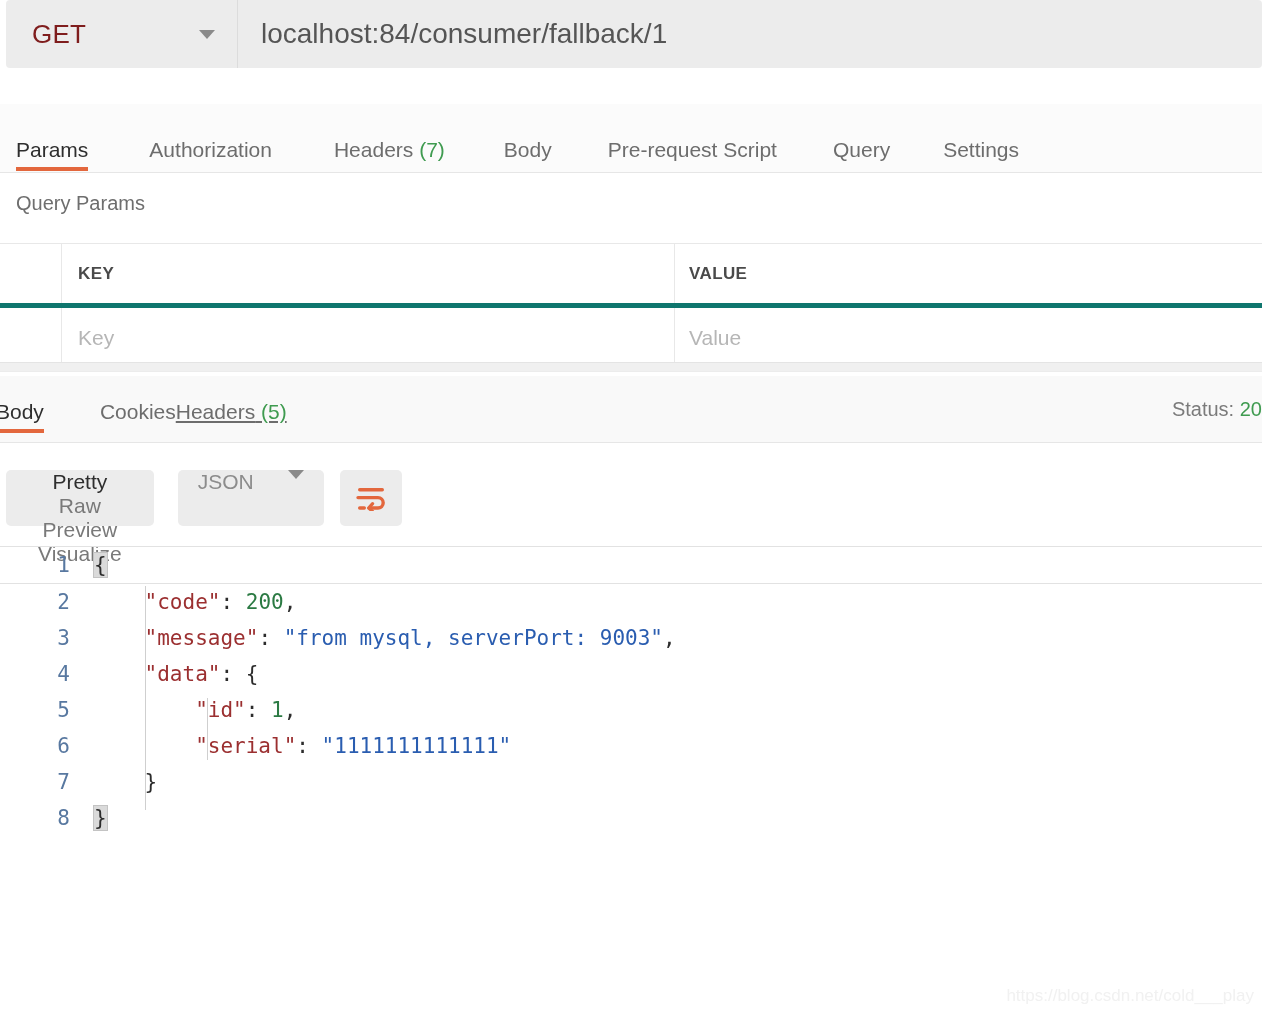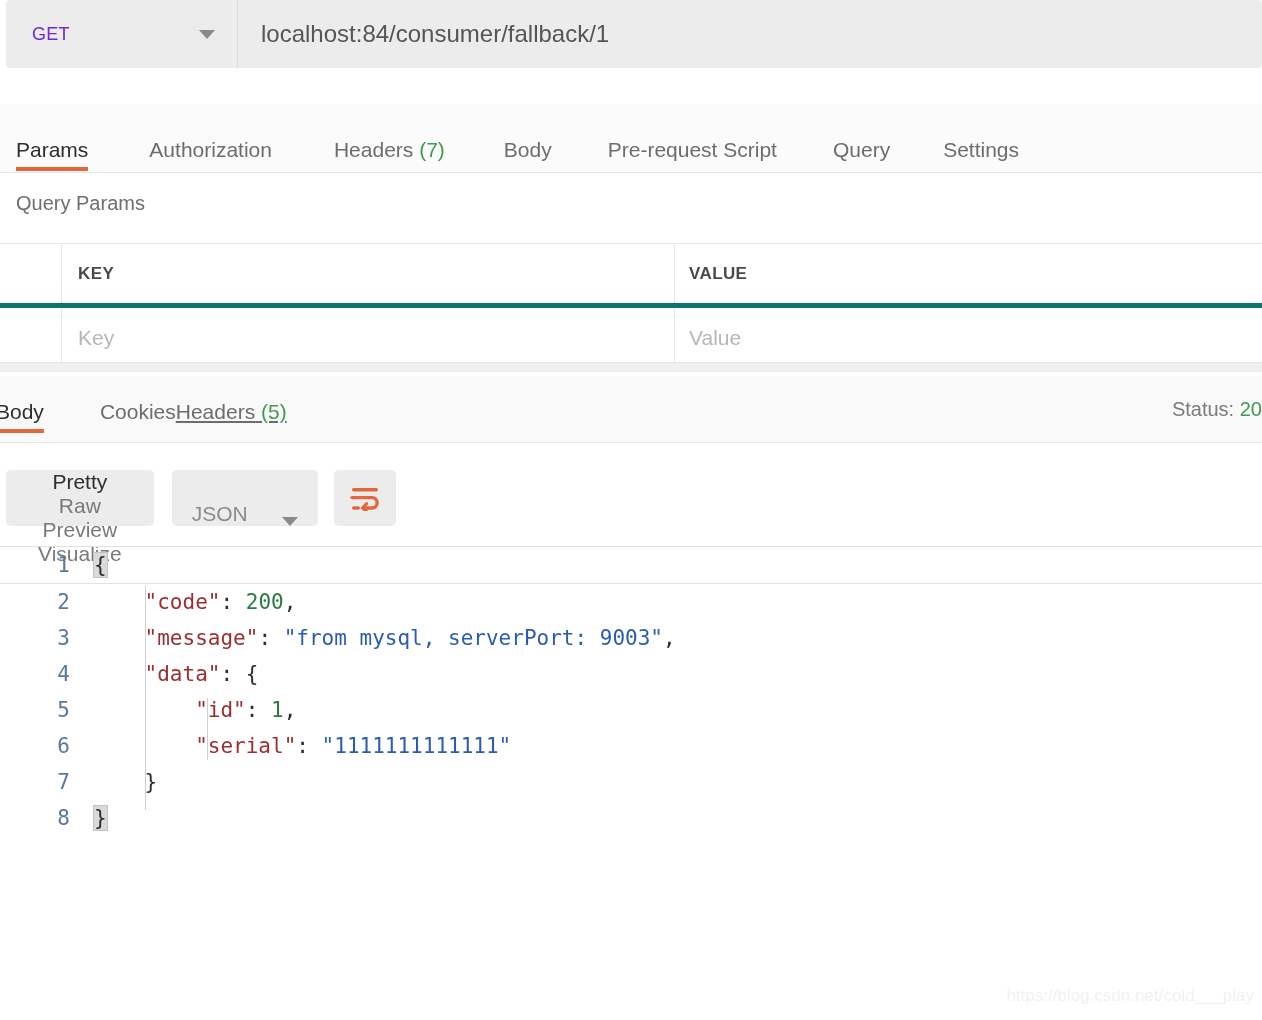--- a/index.html
+++ b/index.html
@@ -30,41 +30,41 @@
     background: #ececec;
     border-radius: 4px 0 0 4px;
     display: flex;
     align-items: center;
     justify-content: space-between;
     padding: 0 22px 0 26px;
     box-sizing: border-box;
     border-right: 1px solid #dcdcdc;
   }
   .method-label {
-    font-size: 18px;
-    color: #6d28d9;
+    font-size: 26px;
+    color: #7f1d1d;
     letter-spacing: 0.2px;
   }
   .caret-down {
     width: 0; height: 0;
     border-left: 8px solid transparent;
     border-right: 8px solid transparent;
     border-top: 9px solid #8a8a8a;
   }
   .url-input-box {
     flex: 1;
     background: #ececec;
     border-radius: 0 4px 4px 0;
     display: flex;
     align-items: center;
     padding-left: 23px;
     box-sizing: border-box;
   }
   .url-text {
-    font-size: 24px;
+    font-size: 28px;
     color: #555555;
     white-space: nowrap;
   }
 
   
   .req-tabs {
     position: absolute;
     left: 0; top: 104px;
     width: 1262px; height: 68px;
     background: #fbfbfb;
@@ -185,27 +185,27 @@
   }
   .seg-item {
     font-size: 21px;
     color: #797979;
     padding: 0 22px;
     cursor: pointer;
     white-space: nowrap;
   }
   .seg-item.active { color: #2e2e2e; }
   .fmt-box {
-    margin-left: 18px;
+    margin-left: 24px;
     height: 56px;
     width: 146px;
     background: #ececec;
     border-radius: 5px;
     display: flex;
-    align-items: flex-end;
+    align-items: flex-start;
     justify-content: center;
     gap: 34px;
     cursor: pointer;
   }
   .fmt-label { font-size: 21px; color: #8c8c8c; }
   .wrap-btn {
     margin-left: 16px;
     width: 62px; height: 56px;
     background: #ececec;
     border-radius: 5px;

